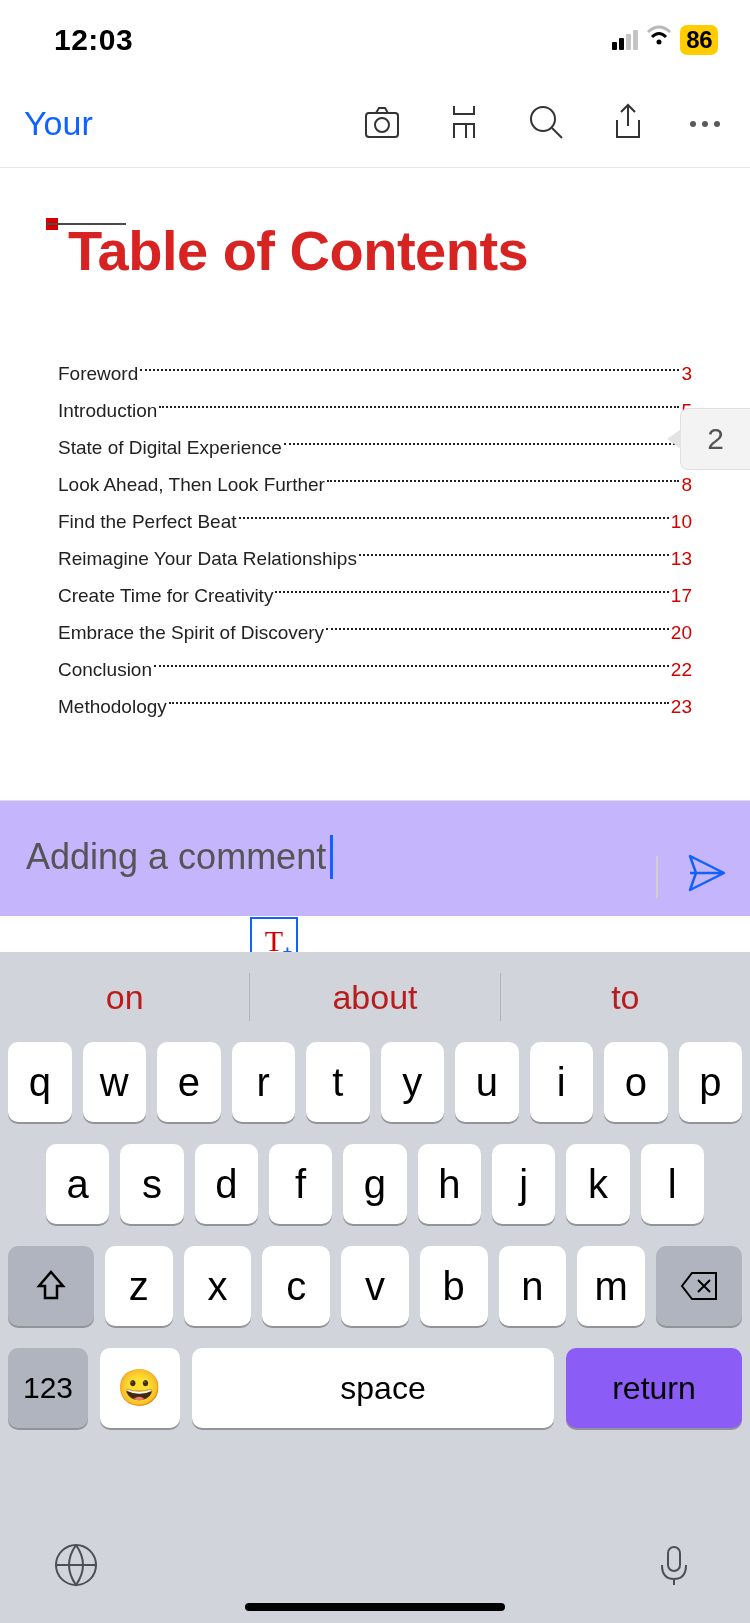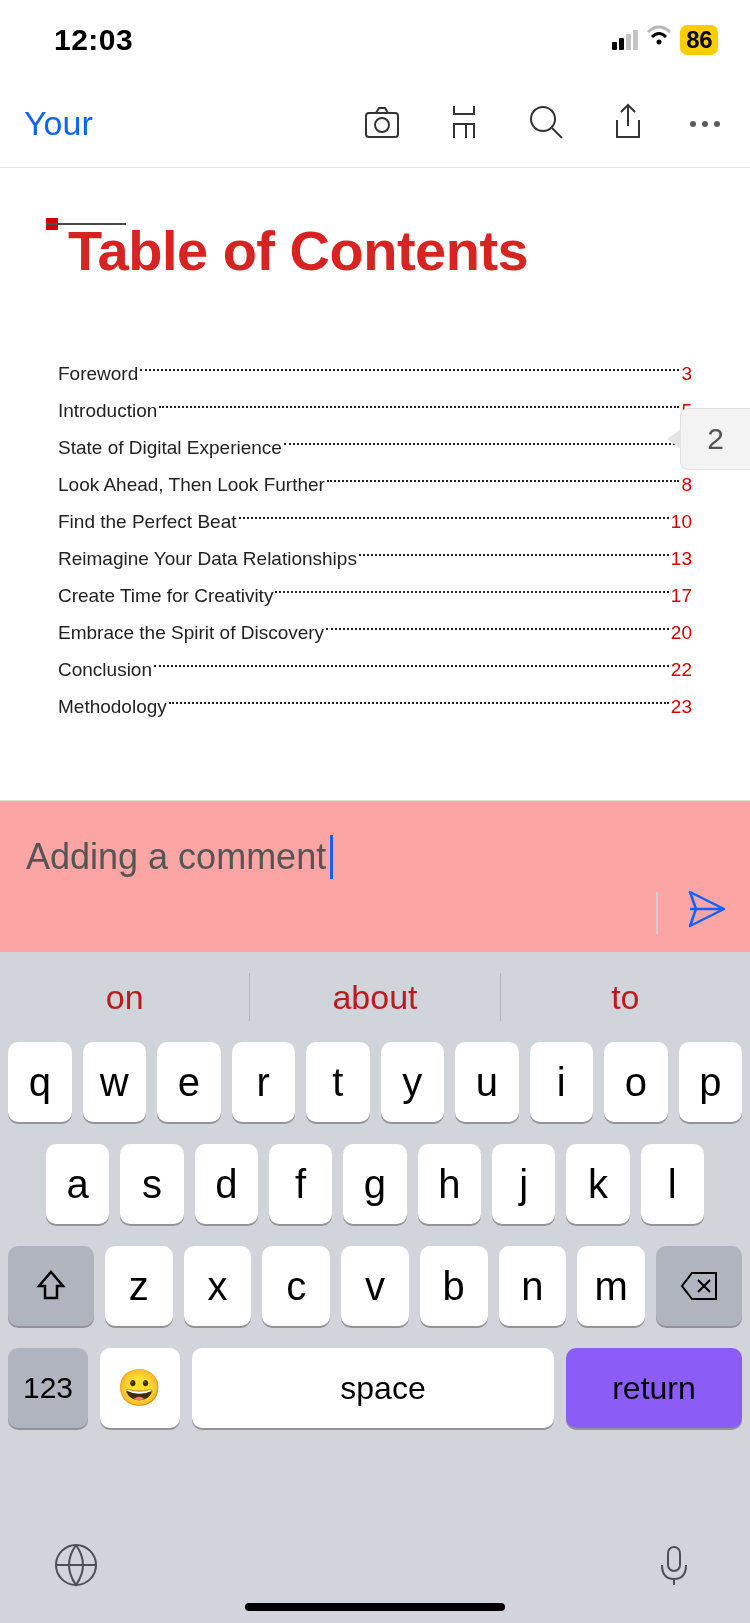--- a/index.html
+++ b/index.html
@@ -42,21 +42,21 @@
   .toc-row .page-num { color:#d40000; flex:0 0 auto; }
 
   .page-badge { position:absolute; right:0; top:240px; width:70px; height:62px; background:#f3f3f3; border:1px solid #e0e0e0; border-right:none; border-radius:8px 0 0 8px; display:flex; align-items:center; justify-content:center; font-size:30px; color:#555; }
   .page-badge::before { content:""; position:absolute; left:-14px; top:50%; transform:translateY(-50%); border-top:10px solid transparent; border-bottom:10px solid transparent; border-right:14px solid #e4e4e4; }
 
   .text-add-btn { position:absolute; top:749px; left:250px; width:48px; height:48px; border:2px solid #0f62fe; background:#fff; display:flex; align-items:center; justify-content:center; }
   .text-add-btn span.T { color:#d40000; font-family:serif; font-size:30px; font-weight:500; }
   .text-add-btn span.plus { color:#0f62fe; font-size:16px; position:absolute; bottom:2px; right:4px; font-weight:700; }
 
   
-  .comment-bar { position:absolute; top:800px; left:0; right:0; border-top:1px solid #ddd; background:#fca5a5; height:152px; }
+  .comment-bar { position:absolute; top:800px; left:0; right:0; border-top:1px solid #ddd; background:#c4b5fd; height:116px; }
   .comment-text { padding:34px 26px 0 26px; font-size:36px; color:#555; display:flex; align-items:center; }
   .comment-cursor { display:inline-block; width:3px; height:44px; background:#0f62fe; margin-left:4px; }
   .send-btn { position:absolute; right:22px; bottom:18px; }
   .send-divider { position:absolute; right:92px; bottom:18px; width:2px; height:42px; background:#d0d0d0; }
   .send-btn svg { width:42px; height:42px; stroke:#0f62fe; stroke-width:2.5; fill:none; }
 
   
   .keyboard { position:absolute; top:952px; left:0; right:0; bottom:0; background:#d1d5db; }
   .suggestions { height:90px; display:flex; align-items:center; }
   .sugg { flex:1; text-align:center; font-size:34px; color:#b91c1c; }

